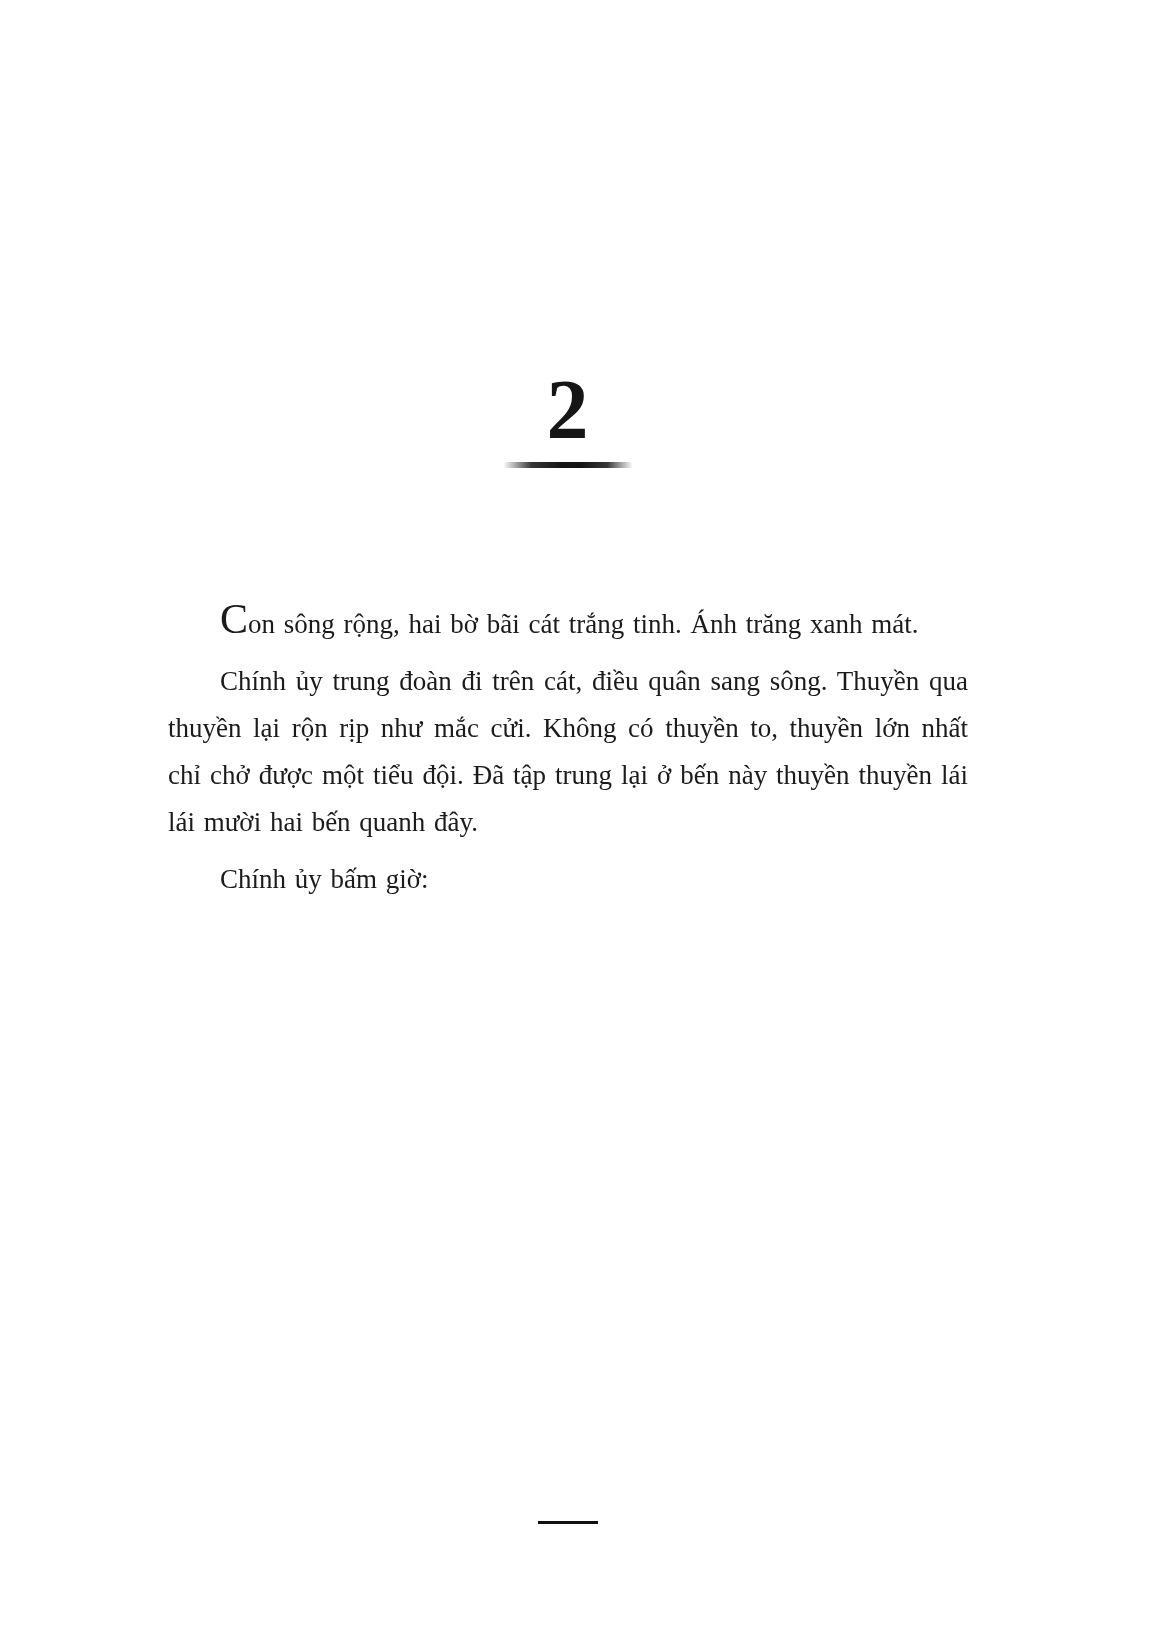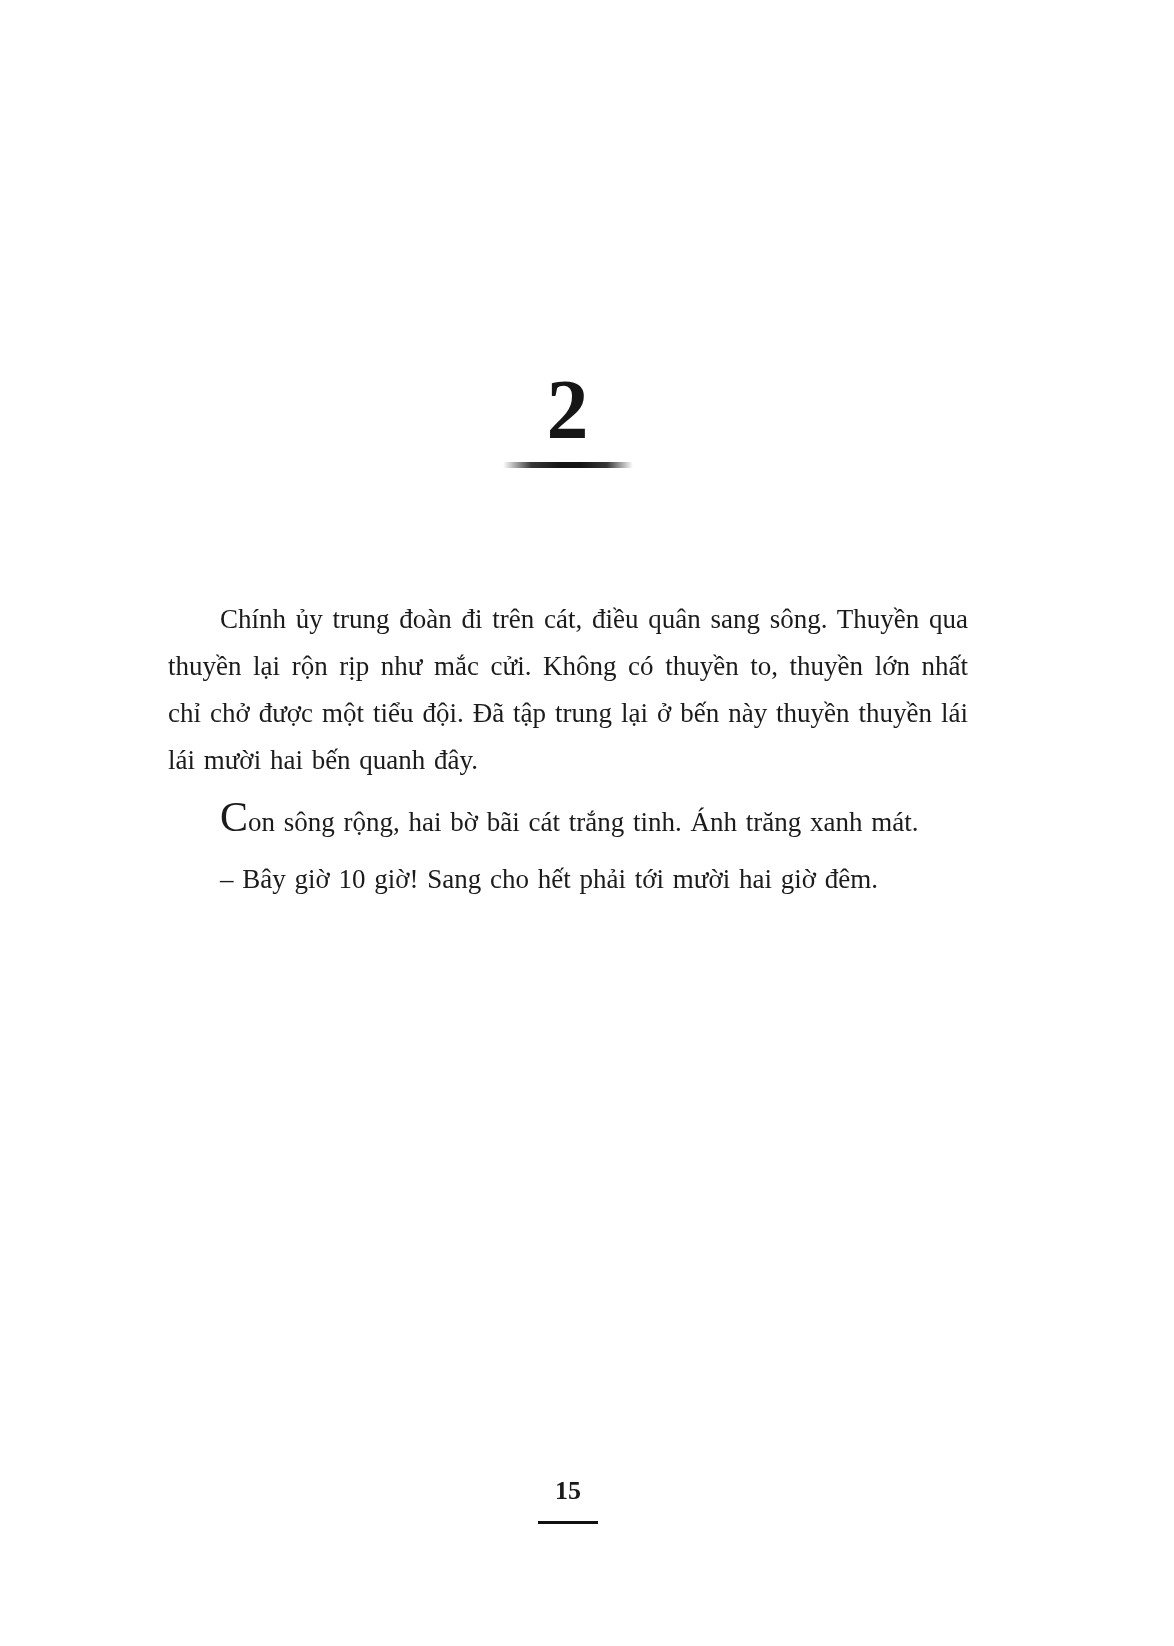--- a/index.html
+++ b/index.html
@@ -85,27 +85,26 @@
 </head>
 <body>
 
 <div class="page">
 
   <div class="chapter-number">2</div>
 
   <div class="chapter-divider"></div>
 
   <div class="body-text">
+    <p class="para"><span class="drop-cap">C</span><span>on sông rộng, hai bờ bãi cát trắng tinh. Ánh trăng xanh mát.</span></p>
+
     <p class="para">Chính ủy trung đoàn đi trên cát, điều quân sang sông. Thuyền qua thuyền lại rộn rịp như mắc cửi. Không có thuyền to, thuyền lớn nhất chỉ chở được một tiểu đội. Đã tập trung lại ở bến này thuyền thuyền lái lái mười hai bến quanh đây.</p>
 
-    <p class="para"><span class="drop-cap">C</span><span>on sông rộng, hai bờ bãi cát trắng tinh. Ánh trăng xanh mát.</span></p>
+    <p class="para">Chính ủy bấm giờ:</p>
 
-
-    <p class="para">– Bây giờ 10 giờ! Sang cho hết phải tới mười hai giờ đêm.</p>
 
 
   </div>
 
-  <div class="page-number">15</div>
 
   <div class="page-number-rule"></div>
 
 </div>
 
 </body></html>

